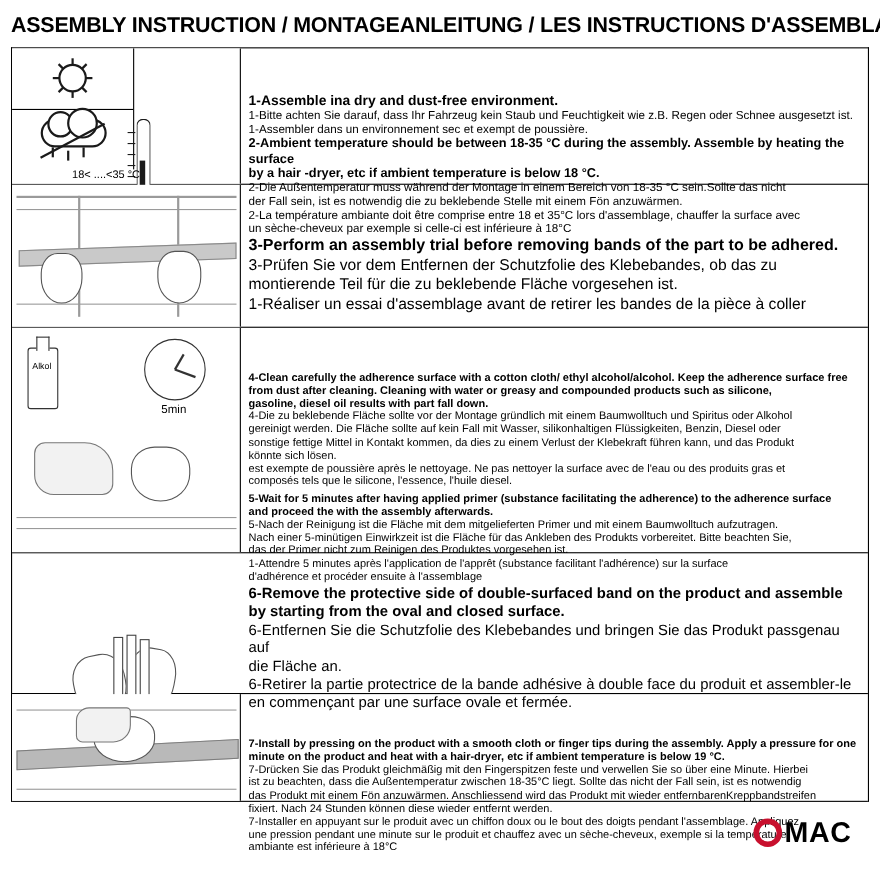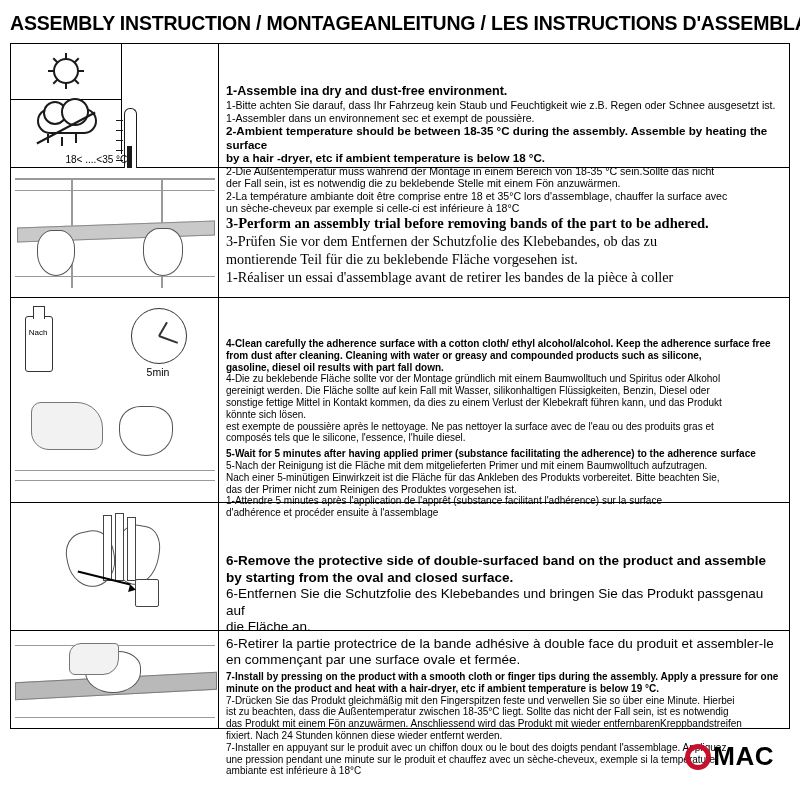--- a/index.html
+++ b/index.html
@@ -371,34 +371,34 @@
           <div class="door-line" style="left:4px; top:10px; width:200px; height:1.5px;"></div>
           <div class="door-line" style="left:4px; top:22px; width:200px; height:1px;"></div>
           <div class="door-line" style="left:60px; top:10px; width:1.5px; height:110px;"></div>
           <div class="door-line" style="left:150px; top:10px; width:1.5px; height:110px;"></div>
           <div class="door-line" style="left:4px; top:108px; width:200px; height:1px;"></div>
           <div class="door-strip"></div>
           <div class="hand" style="left:26px; top:62px; width:36px; height:44px;"></div>
           <div class="hand" style="left:132px; top:60px; width:38px; height:46px;"></div>
         </div>
       </div>
-      <div class="cell-txt" style="padding-top:10px;font-family:Liberation Serif, serif;">
+      <div class="cell-txt" style="padding-top:10px;">
         <span class="ln t15b">3-Perform an assembly trial before removing bands of the part to be adhered.</span>
         <span class="ln t15">3-Prüfen Sie vor dem Entfernen der Schutzfolie des Klebebandes, ob das zu</span>
         <span class="ln t15">montierende Teil für die zu beklebende Fläche vorgesehen ist.</span>
         <span class="ln t15">1-Réaliser un essai d'assemblage avant de retirer les bandes de la pièce à coller</span>
       </div>
     </div>
 
     <div class="row" style="height:205px;">
       <div class="cell-img">
         <div class="panel-art">
           <div class="bottle"></div>
           <div class="bottle-neck"></div>
-          <div class="bottle-label">Nach</div>
+          <div class="bottle-label">Alkol</div>
           <div class="clock">
             <div class="clock-h" style="left:27px; top:26px; width:16px; height:2px; transform:rotate(-60deg);"></div>
             <div class="clock-h" style="left:27px; top:26px; width:20px; height:1.6px; transform:rotate(20deg);"></div>
           </div>
           <div class="clock-lbl">5min</div>
           <div class="cloth" style="left:20px; top:104px; width:70px; height:46px; border-radius:10px 26px 10px 18px;"></div>
           <div class="hand" style="left:108px; top:108px; width:52px; height:48px;"></div>
           <div class="door-line" style="left:4px; top:172px; width:200px; height:1px;"></div>
           <div class="door-line" style="left:4px; top:182px; width:200px; height:1px;"></div>
         </div>
@@ -407,29 +407,30 @@
         <span class="ln t10 hl">4-Clean carefully the adherence surface with a cotton cloth/ ethyl alcohol/alcohol. Keep the adherence surface free</span>
         <span class="ln t10 hl">from dust after cleaning. Cleaning with water or greasy and compounded products such as silicone,</span>
         <span class="ln t10 hl">gasoline, diesel oil results with part fall down.</span>
         <span class="ln t10">4-Die zu beklebende Fläche sollte vor der Montage gründlich mit einem Baumwolltuch und Spiritus oder Alkohol</span>
         <span class="ln t10">gereinigt werden. Die Fläche sollte auf kein Fall mit Wasser, silikonhaltigen Flüssigkeiten, Benzin, Diesel oder</span>
         <span class="ln t10">sonstige fettige Mittel in Kontakt kommen, da dies zu einem Verlust der Klebekraft führen kann, und das Produkt</span>
         <span class="ln t10">könnte sich lösen.</span>
         <span class="ln t10">est exempte de poussière après le nettoyage. Ne pas nettoyer la surface avec de l'eau ou des produits gras et</span>
         <span class="ln t10">composés tels que le silicone, l'essence, l'huile diesel.</span>
         <span class="ln t10 hl" style="margin-top:4px;">5-Wait for 5 minutes after having applied primer (substance facilitating the adherence) to the adherence surface</span>
+        <span class="ln t10 hl">and proceed the with the assembly afterwards.</span>
         <span class="ln t10">5-Nach der Reinigung ist die Fläche mit dem mitgelieferten Primer und mit einem Baumwolltuch aufzutragen.</span>
         <span class="ln t10">Nach einer 5-minütigen Einwirkzeit ist die Fläche für das Ankleben des Produkts vorbereitet. Bitte beachten Sie,</span>
         <span class="ln t10">das der Primer nicht zum Reinigen des Produktes vorgesehen ist.</span>
         <span class="ln t10">1-Attendre 5 minutes après l'application de l'apprêt (substance facilitant l'adhérence) sur la surface</span>
         <span class="ln t10">d'adhérence et procéder ensuite à l'assemblage</span>
       </div>
     </div>
 
-    <div class="row" style="height:128px;">
+    <div class="row" style="height:128px;align-items:center;">
       <div class="cell-img">
         <div class="panel-art">
           <div class="hand" style="left:56px; top:28px; width:46px; height:54px; transform:rotate(-12deg);"></div>
           <div class="hand" style="left:104px; top:22px; width:42px; height:58px; transform:rotate(10deg);"></div>
           <div class="tool" style="left:92px; top:12px; width:7px; height:64px;"></div>
           <div class="tool" style="left:104px; top:10px; width:7px; height:66px;"></div>
           <div class="tool" style="left:116px; top:14px; width:7px; height:62px;"></div>
           <div class="tool" style="left:124px; top:76px; width:22px; height:26px; border-radius:2px;"></div>
           <div class="arrow" style="left:66px; top:74px; width:54px; transform:rotate(14deg);"></div>
           <div class="arrow-head" style="left:118px; top:82px; transform:rotate(14deg);"></div>

